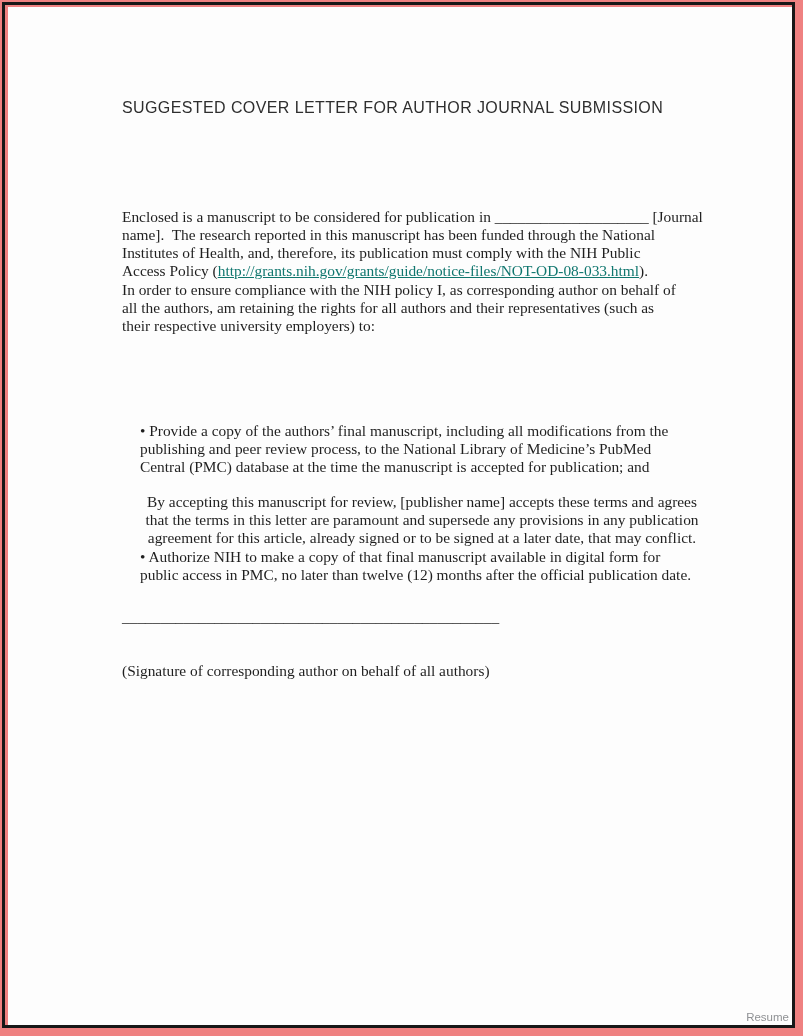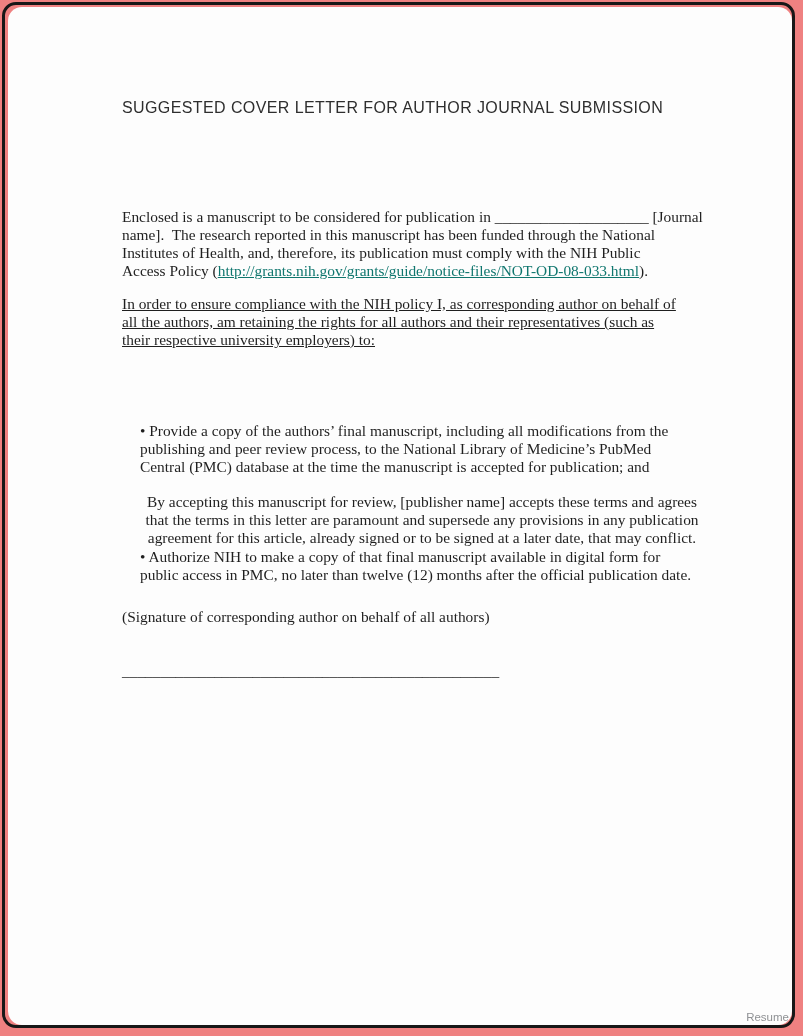--- a/index.html
+++ b/index.html
@@ -1,15 +1,15 @@
 <!DOCTYPE html>
 <html><head>
 <meta charset="utf-8">
 <style>
-  * { box-sizing: border-box; border-radius: 14px; }
+  * { box-sizing: border-box; }
   html, body { margin: 0; padding: 0; }
   body {
     width: 803px;
     height: 1036px;
     position: relative;
     background: #ef8181;
     overflow: hidden;
     font-family: "Liberation Serif", serif;
   }
   .black-frame {
@@ -39,21 +39,21 @@
     position: absolute;
     left: 114px; width: 600px;
     margin: 0;
     font-size: 15.4px;
     line-height: 18px;
     color: #1f1f1f;
     white-space: pre-wrap;
   }
   .salutation { top: 145px; }
   .para-enclosed { top: 201px; }
-  .para-compliance { top: 288px; text-decoration: underline; }
+  .para-compliance { top: 274px; }
   .bullets { top: 361px; }
   .bullets .bullet-item { margin: 18px; white-space: pre-wrap; }
   .para-accepting { top: 486px; text-align: center; }
   .signature-block { top: 565px; }
   .link {
     color: #0f766e;
     text-decoration: underline;
     cursor: pointer;
   }
   .resume {
@@ -87,20 +87,20 @@
 Central (PMC) database at the time the manuscript is accepted for publication; and</p>
       <p class="bullet-item">• Authorize NIH to make a copy of that final manuscript available in digital form for
 public access in PMC, no later than twelve (12) months after the official publication date.</p>
     </div>
 
     <p class="para para-accepting">By accepting this manuscript for review, [publisher name] accepts these terms and agrees
 that the terms in this letter are paramount and supersede any provisions in any publication
 agreement for this article, already signed or to be signed at a later date, that may conflict.</p>
 
     <div class="para signature-block">
+      <div>_________________________________________________</div>
       <div>(Signature of corresponding author on behalf of all authors)</div>
-      <div>_________________________________________________</div>
     </div>
 
     <div class="resume">Resume</div>
 
   </div>
 </div>
 
 </body></html>

